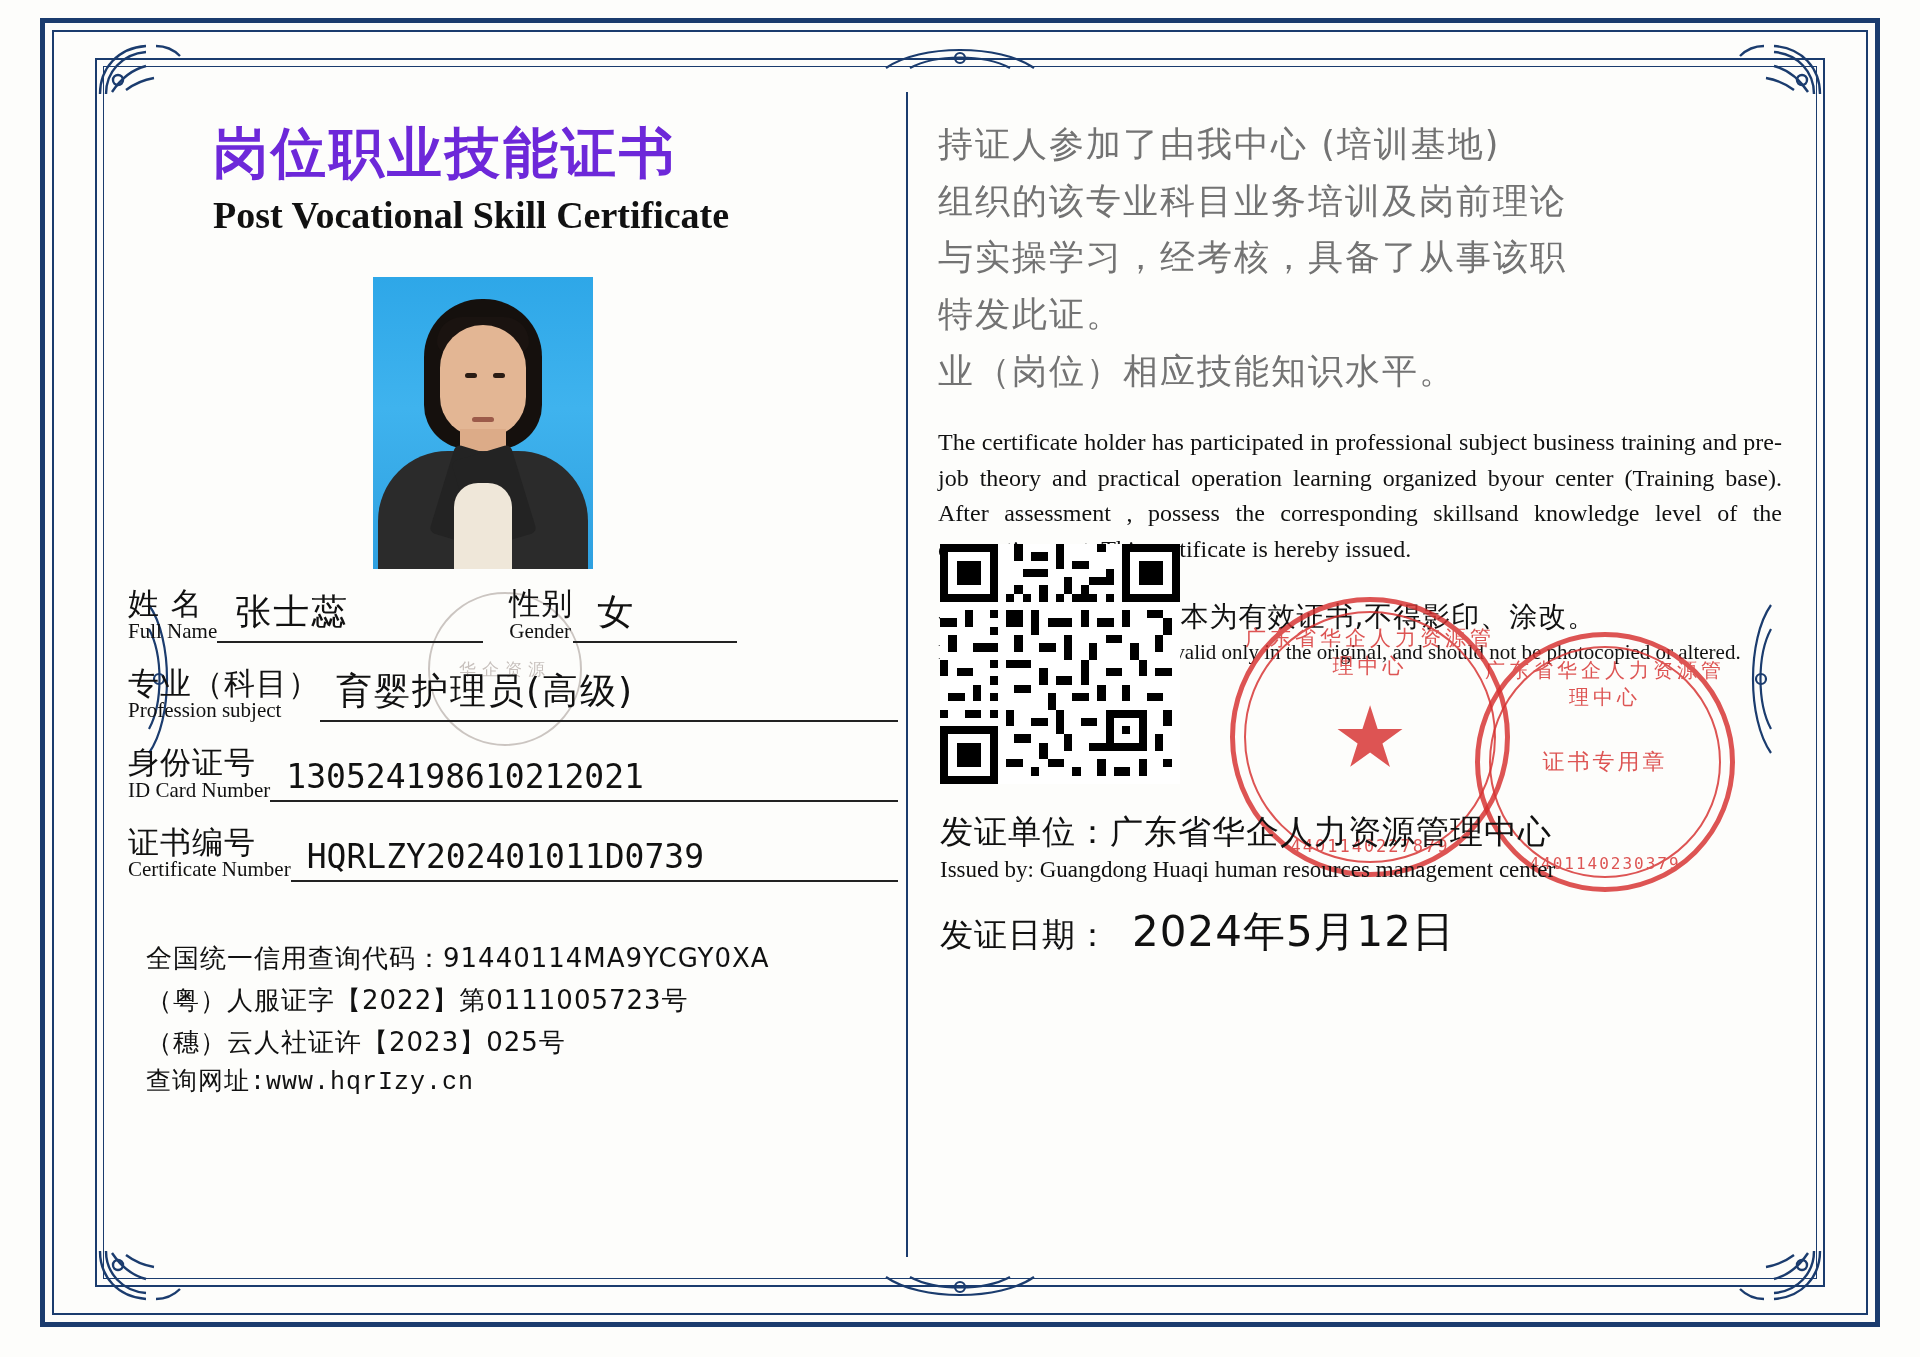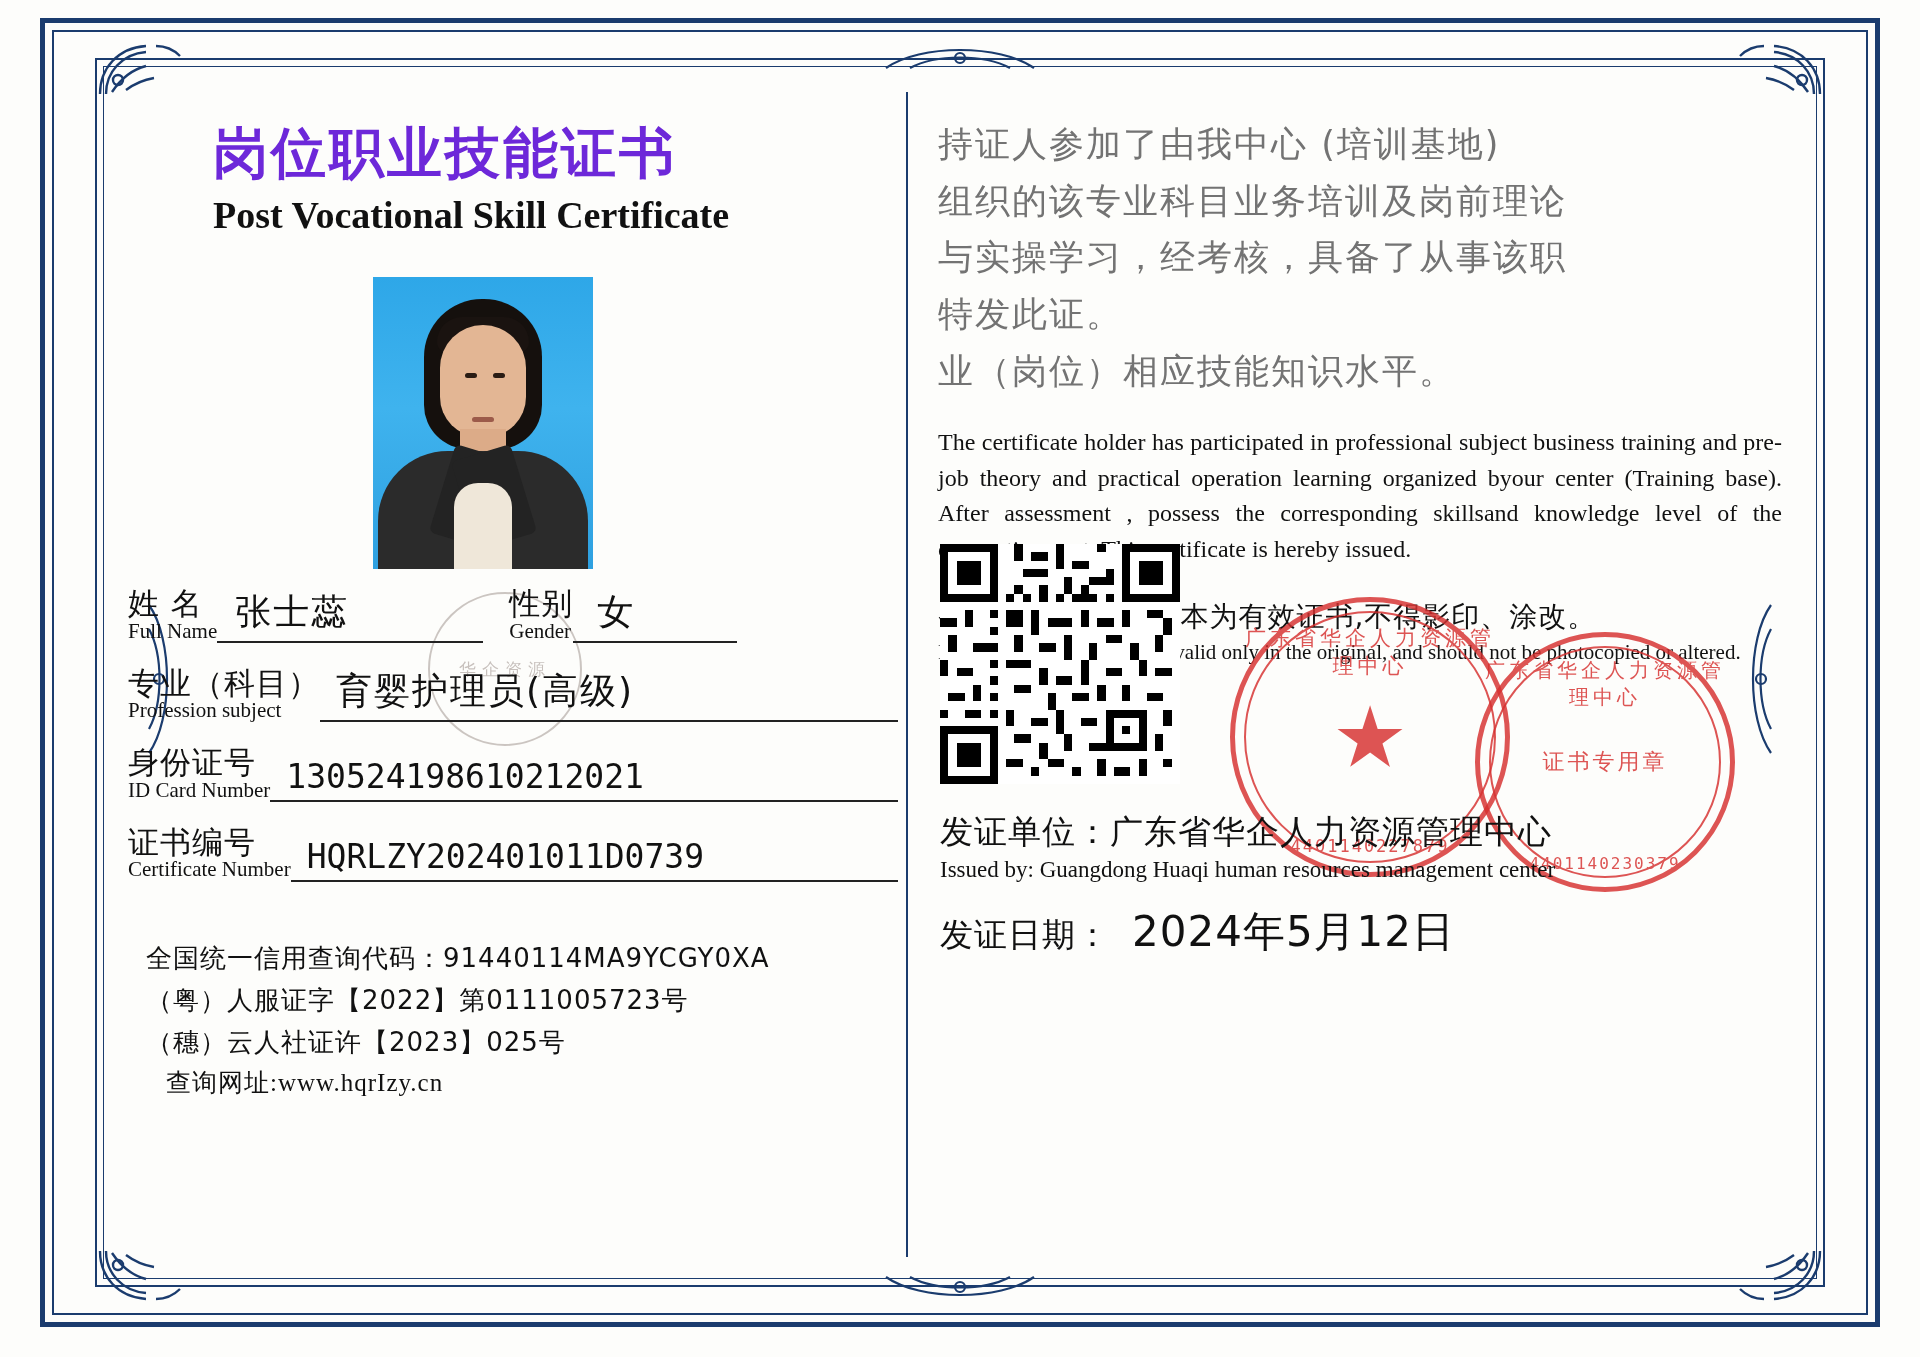--- a/index.html
+++ b/index.html
@@ -70,21 +70,21 @@
   .val span{font-family:"DejaVu Sans",sans-serif;font-size:36px;color:#111;letter-spacing:2px;}
   .val.mono span{font-family:"DejaVu Sans Mono",monospace;font-size:33px;letter-spacing:0px;}
   .row-name{align-items:flex-end;}
   .name-val{width:248px;flex:none;border-bottom:2px solid #222;padding-left:18px;}
   .gender-val{width:140px;flex:none;border-bottom:2px solid #222;padding-left:24px;}
   .gender-lbl{margin-left:26px;}
 
   
   .footnotes{position:absolute;left:18px;top:845px;width:750px;}
   .footnotes div{font-family:"DejaVu Sans",sans-serif;font-size:26px;color:#111;line-height:1.62;letter-spacing:1px;}
-  .footnotes .url{font-family:Liberation Serif, serif;font-size:25px;margin-left:20px;}
+  .footnotes .url{font-family:Liberation Mono, monospace;font-size:25px;}
 
   
   .body-cn{font-family:"DejaVu Sans",sans-serif;font-size:35px;line-height:1.62;color:#737373;letter-spacing:2px;margin:24px 10px 0 8px;}
   .body-cn p{margin:0;}
   .body-en{font-family:"Liberation Serif",serif;font-size:24px;line-height:1.48;color:#111;margin:26px 10px 0 8px;text-align:justify;}
   .remark-cn{font-family:"DejaVu Sans",sans-serif;font-size:28px;color:#111;margin:30px 10px 0 8px;letter-spacing:1px;}
   .remark-en{font-family:"Liberation Serif",serif;font-size:21px;color:#111;margin:4px 10px 0 8px;}
 
   
   .qr{position:absolute;left:10px;top:452px;width:240px;height:240px;background:#fff;}

